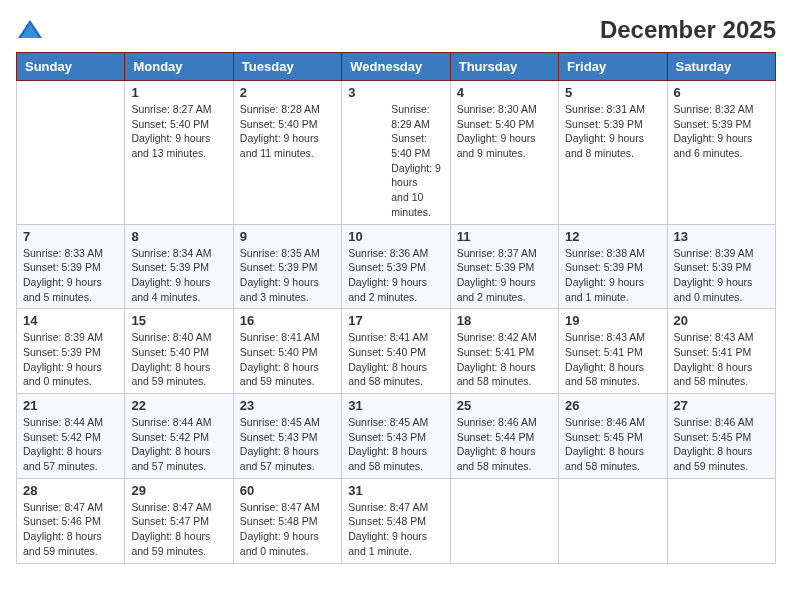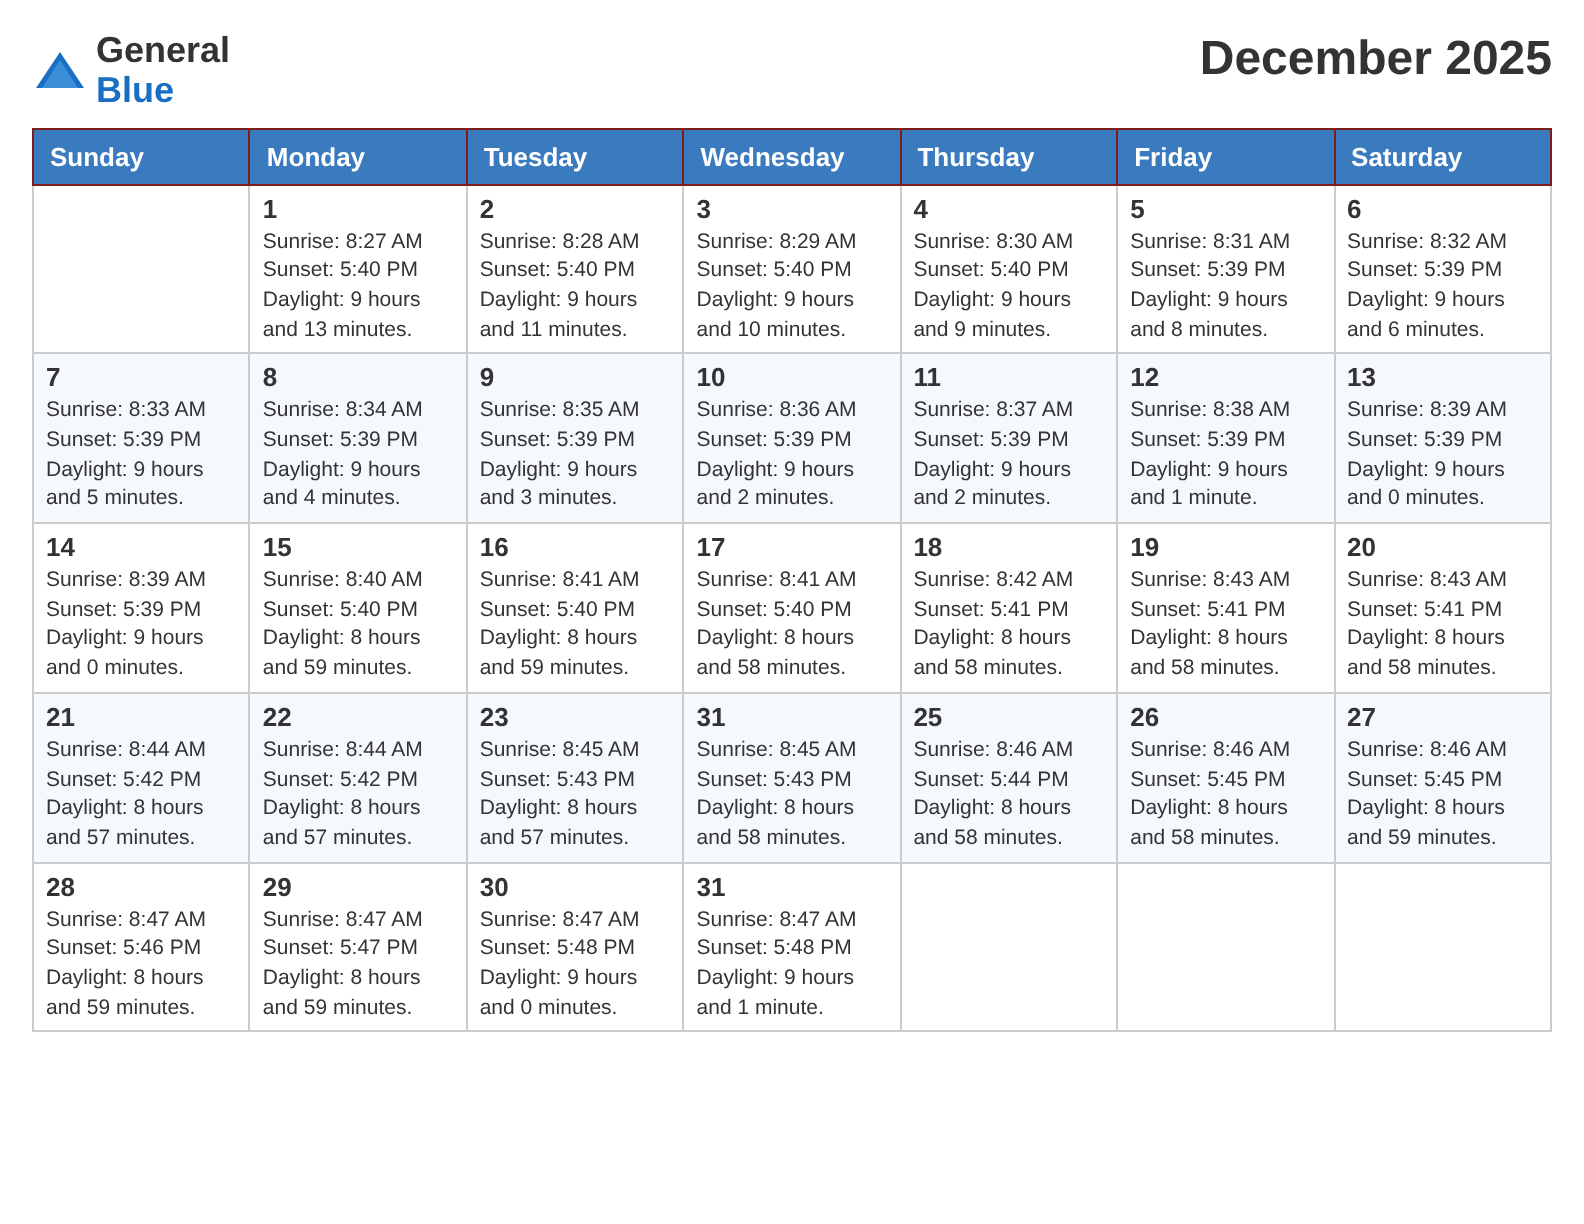--- a/index.html
+++ b/index.html
@@ -92,24 +92,20 @@
   </style>
 </head>
 <body>
 
 <div class="header">
   <div class="logo">
     <svg class="logo-icon" viewBox="0 0 28 28" xmlns="http://www.w3.org/2000/svg">
       <polygon points="14,4 26,22 2,22" fill="#1a6fc4"></polygon>
       <polygon points="14,8 23,22 5,22" fill="#5aaee8" opacity="0.5"></polygon>
     </svg>
-    <div class="logo-text">
-      <div class="general">General</div>
-      <div class="blue">Blue</div>
-    </div>
   </div>
   <div class="title-block">
     <div class="month-title">December 2025</div>
   </div>
 </div>
 
 <table class="calendar">
   <thead>
     <tr>
     <th>Sunday</th>
@@ -133,21 +129,21 @@
         </td>
         <td>
           <span class="day-number">2</span>
           <div class="day-info" style="white-space: pre-line;">Sunrise: 8:28 AM
 Sunset: 5:40 PM
 Daylight: 9 hours
 and 11 minutes.</div>
         </td>
         <td>
           <span class="day-number">3</span>
-          <div class="day-info" style="white-space: pre-line;">Sunrise: 8:29 AM
+          <div class="day-info" style="white-space: pre-line; margin-left: 43px;">Sunrise: 8:29 AM
 Sunset: 5:40 PM
 Daylight: 9 hours
 and 10 minutes.</div>
         </td>
         <td>
           <span class="day-number">4</span>
           <div class="day-info" style="white-space: pre-line;">Sunrise: 8:30 AM
 Sunset: 5:40 PM
 Daylight: 9 hours
 and 9 minutes.</div>
@@ -329,21 +325,21 @@
 and 59 minutes.</div>
         </td>
         <td>
           <span class="day-number">29</span>
           <div class="day-info" style="white-space: pre-line;">Sunrise: 8:47 AM
 Sunset: 5:47 PM
 Daylight: 8 hours
 and 59 minutes.</div>
         </td>
         <td>
-          <span class="day-number">30</span>
+          <span class="day-number">60</span>
           <div class="day-info" style="white-space: pre-line;">Sunrise: 8:47 AM
 Sunset: 5:48 PM
 Daylight: 9 hours
 and 0 minutes.</div>
         </td>
         <td>
           <span class="day-number">31</span>
           <div class="day-info" style="white-space: pre-line;">Sunrise: 8:47 AM
 Sunset: 5:48 PM
 Daylight: 9 hours

